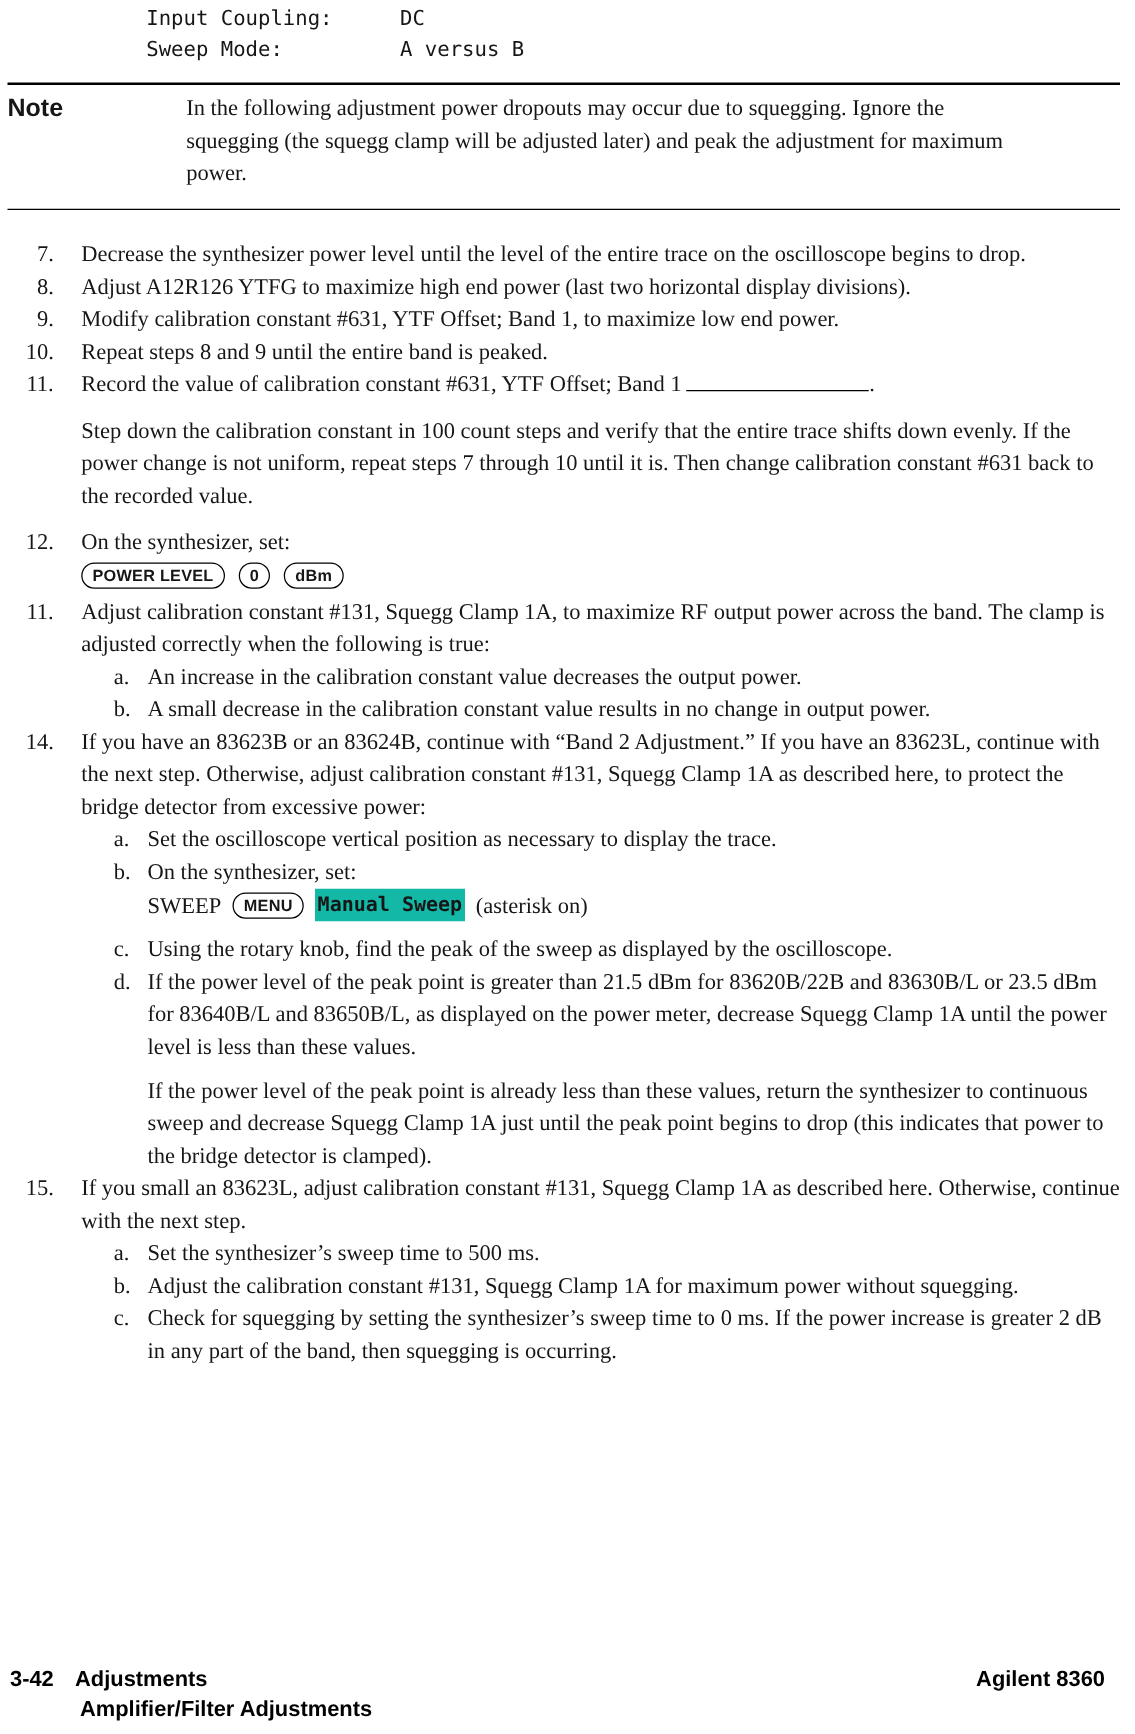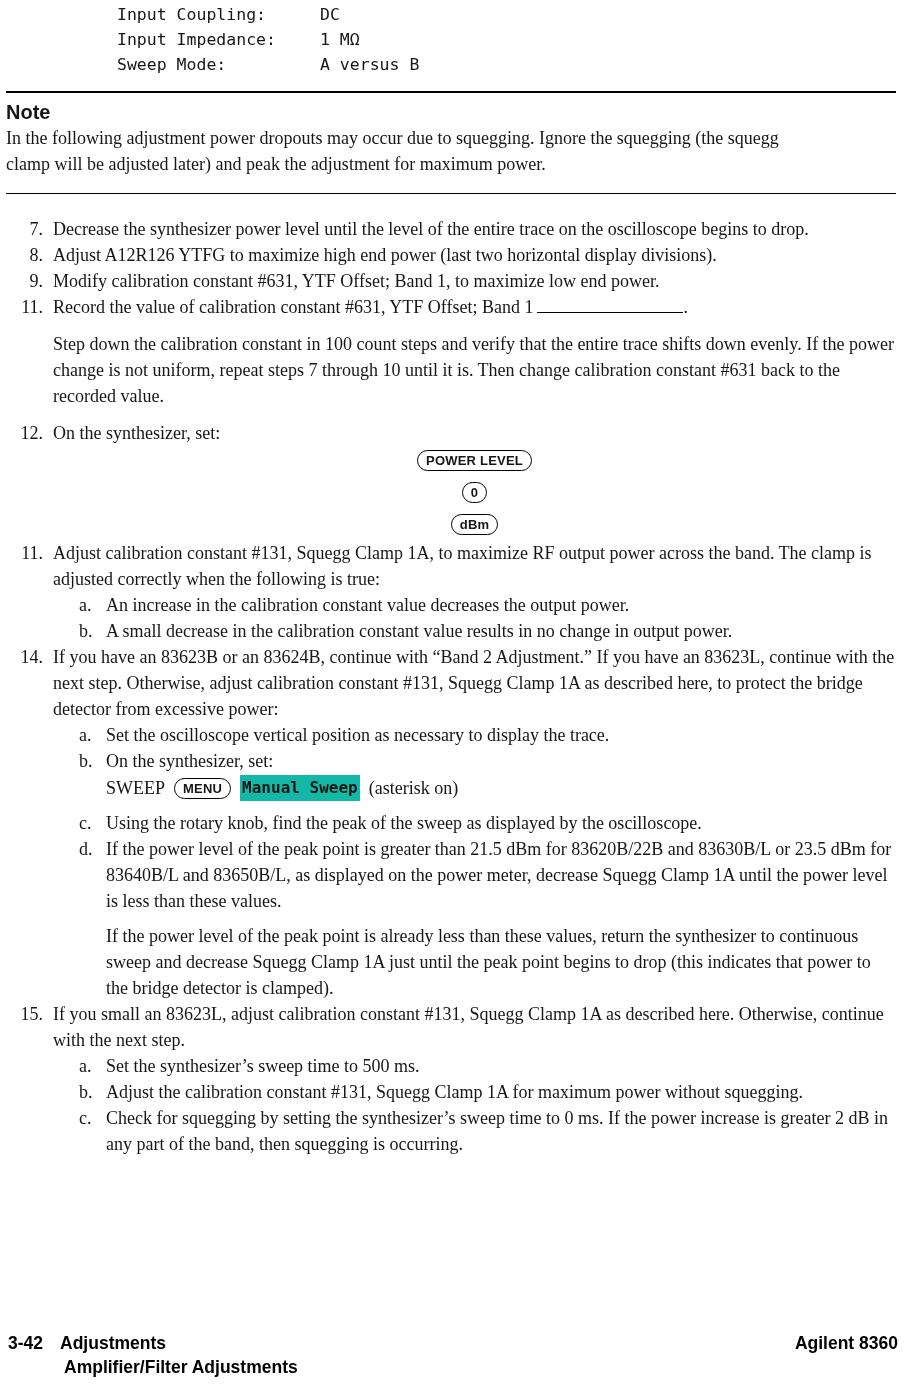--- a/index.html
+++ b/index.html
@@ -9,69 +9,65 @@
   .page{padding:2px 12px 0 6px;}
 
   .settings{margin-left:111px;font-family:"DejaVu Sans Mono",monospace;
             font-size:16.5px;line-height:25px;}
   .srow{display:flex;}
   .slbl{width:203px;flex-shrink:0;}
 
   .intro{margin:13px 0 0 41px;}
 
   .note{display:flex;border-top:2px solid #000;border-bottom:1.5px solid #000;
-        margin-top:14px;padding:5px 0 16px;flex-direction:column;}
+        margin-top:14px;padding:5px 0 16px;}
   .note-label{width:143px;flex-shrink:0;font-family:"Liberation Sans",sans-serif;
               font-weight:bold;font-size:20px;padding-top:1px;}
   .note-text{flex:1;padding-right:70px;}
 
   .steps{margin-top:22px;}
   .step{display:flex;}
   .step-num{width:37px;text-align:right;flex-shrink:0;}
-  .step-body{flex:1;margin-left:10px;}
+  .step-body{flex:1;margin-left:22px;}
   .sub{display:flex;}
   .sub-letter{margin-left:26px;width:27px;flex-shrink:0;}
   .sub-body{flex:1;}
   .free-para{margin:11px 0;}
 
   .blank-line{display:inline-block;width:146px;border-bottom:1.3px solid #000;
               height:14px;margin-left:4px;}
 
-  .keys-row{display:flex;gap:11px;align-items:center;margin:4px 0 5px;flex-direction:column;}
+  .keys-row{display:flex;gap:11px;align-items:center;margin:4px 0 5px;}
   .key{display:inline-block;border:1.7px solid #000;border-radius:11px;
        padding:0 8px;font-family:"Liberation Sans",sans-serif;font-size:13px;
        line-height:19px;font-weight:bold;letter-spacing:0.2px;white-space:nowrap;}
   .softkey{font-family:"DejaVu Sans Mono",monospace;font-weight:bold;font-size:16px;
            background:#14b8a6;padding:0 2px;white-space:nowrap;}
   .inline-line{display:flex;gap:9px;align-items:center;margin:1px 0 9px;text-align:center;}
   .gap{height:9px;}
 
-  .footer{position:absolute;left:8px;right:10px;bottom:8px;
+  .footer{position:absolute;left:8px;right:24px;bottom:8px;
           font-family:"Liberation Sans",sans-serif;font-weight:bold;
           font-size:17.5px;line-height:24px;color:#000;}
   .footer-row{display:flex;align-items:baseline;}
   .footer-page{margin-right:17px;}
   .footer-product{margin-left:auto;}
   .footer-sub{margin-left:56px;}
 </style>
 </head>
 <body>
 
 <div class="page">
 
   <div class="settings">
     <div class="srow">
       <span class="slbl">Input Coupling:</span>
       <span>DC</span>
     </div>
     <div class="srow">
-      <span class="slbl">Input Impedance:</span>
-      <span>1 MΩ</span>
-    </div>
-    <div class="srow">
       <span class="slbl">Sweep Mode:</span>
       <span>A versus B</span>
     </div>
   </div>
 
 
   <div class="note">
     <div class="note-label">Note</div>
     <div class="note-text">In the following adjustment power dropouts may occur due to squegging. Ignore the squegging (the squegg clamp will be adjusted later) and peak the adjustment for maximum power.</div>
   </div>
@@ -86,20 +82,24 @@
     <div class="step">
       <span class="step-num">8.</span>
       <div class="step-body">Adjust A12R126 YTFG to maximize high end power (last two horizontal display divisions).</div>
     </div>
 
     <div class="step">
       <span class="step-num">9.</span>
       <div class="step-body">Modify calibration constant #631, YTF Offset; Band 1, to maximize low end power.</div>
     </div>
 
+    <div class="step">
+      <span class="step-num">10.</span>
+      <div class="step-body">Repeat steps 8 and 9 until the entire band is peaked.</div>
+    </div>
 
     <div class="step">
       <span class="step-num">11.</span>
       <div class="step-body">
         <span>Record the value of calibration constant #631, YTF Offset; Band 1</span><span class="blank-line"></span><span>.</span>
       </div>
     </div>
 
     <div class="step free-para">
       <span class="step-num"></span>

